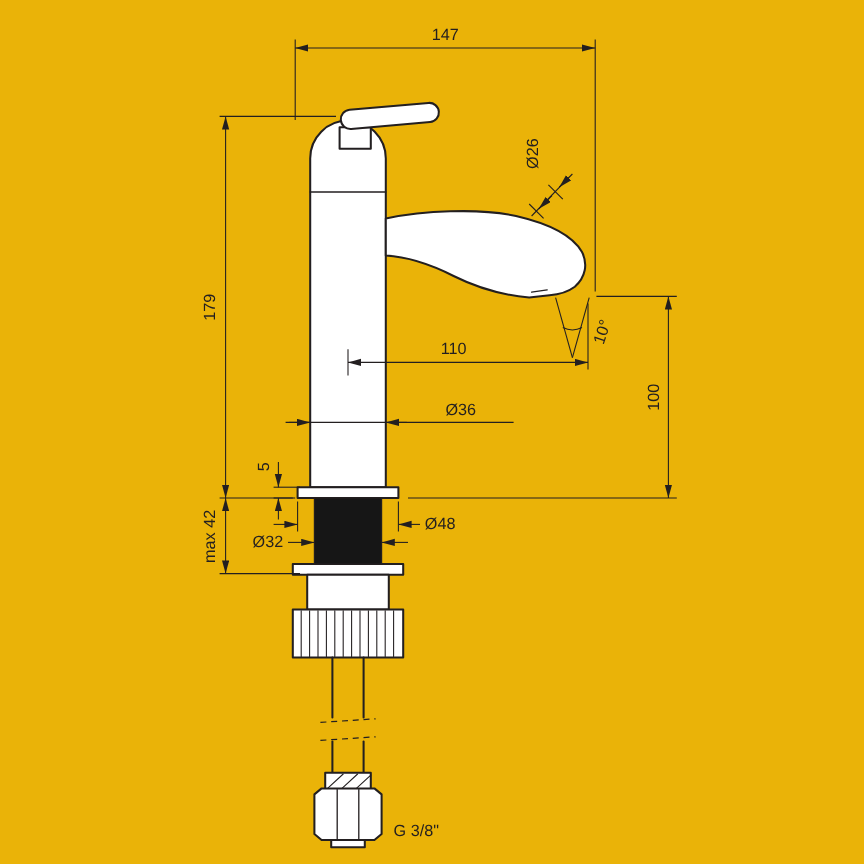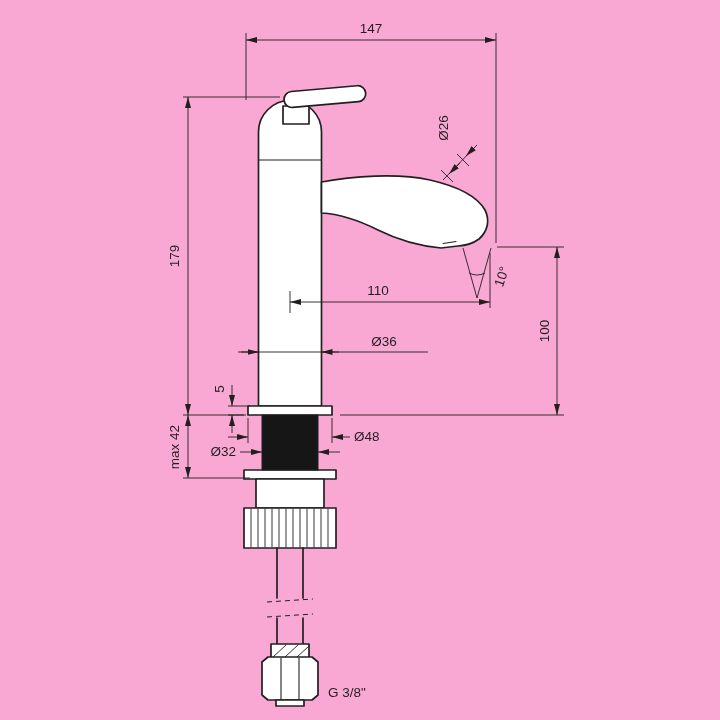--- a/index.html
+++ b/index.html
@@ -1,16 +1,16 @@
 <!DOCTYPE html>
 <html><head>
 <meta charset="utf-8">
 <style>
   html,body{margin:0;padding:0;background:#ffffff;}
-  .frame{width:720px;height:720px;background:#f9a8d4;position:relative;overflow:hidden;}
+  .frame{width:720px;height:720px;background:#eab308;position:relative;overflow:hidden;}
   svg{display:block;}
   .obj{stroke:#231f20;stroke-width:1.7;fill:#ffffff;stroke-linejoin:round;stroke-linecap:round;}
   .obj .thin{stroke-width:1.1;}
   .obj .rib{stroke-width:0.9;}
   .solid{stroke:#231f20;stroke-width:1;}
   .dim line,.dim path{stroke:#231f20;stroke-width:0.9;fill:none;}
   .dim .dash{stroke-dasharray:5 4;stroke-width:1;}
   text{font-family:"Liberation Sans","DejaVu Sans",sans-serif;font-size:13.5px;fill:#231f20;}
 </style>
 </head>

